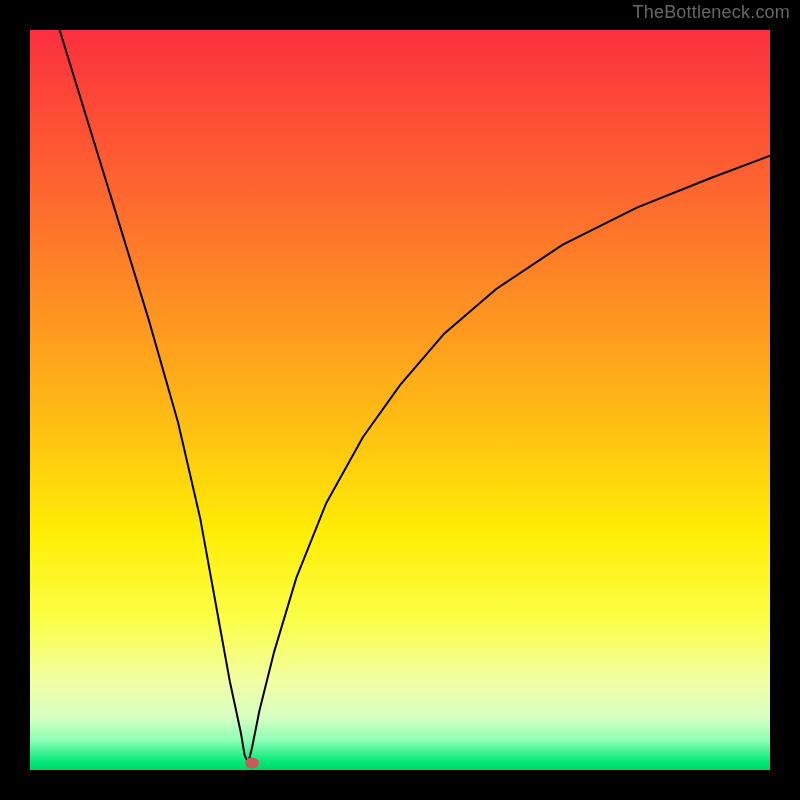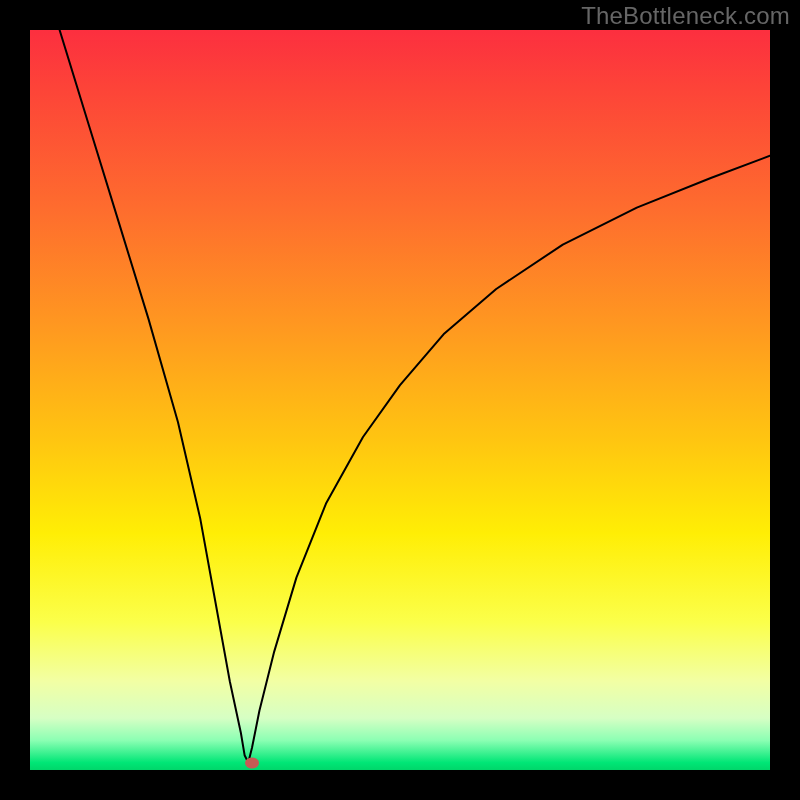--- a/index.html
+++ b/index.html
@@ -15,21 +15,21 @@
     position: relative;
     width: 800px;
     height: 800px;
     background: #000;
   }
   .watermark {
     position: absolute;
     top: 2px;
     right: 10px;
     color: #666;
-    font-size: 24px;
+    font-size: 18px;
     font-family: Arial, sans-serif;
     letter-spacing: 0.2px;
     user-select: none;
   }
   .plot {
     position: absolute;
     left: 30px;
     top: 30px;
     width: 740px;
     height: 740px;

